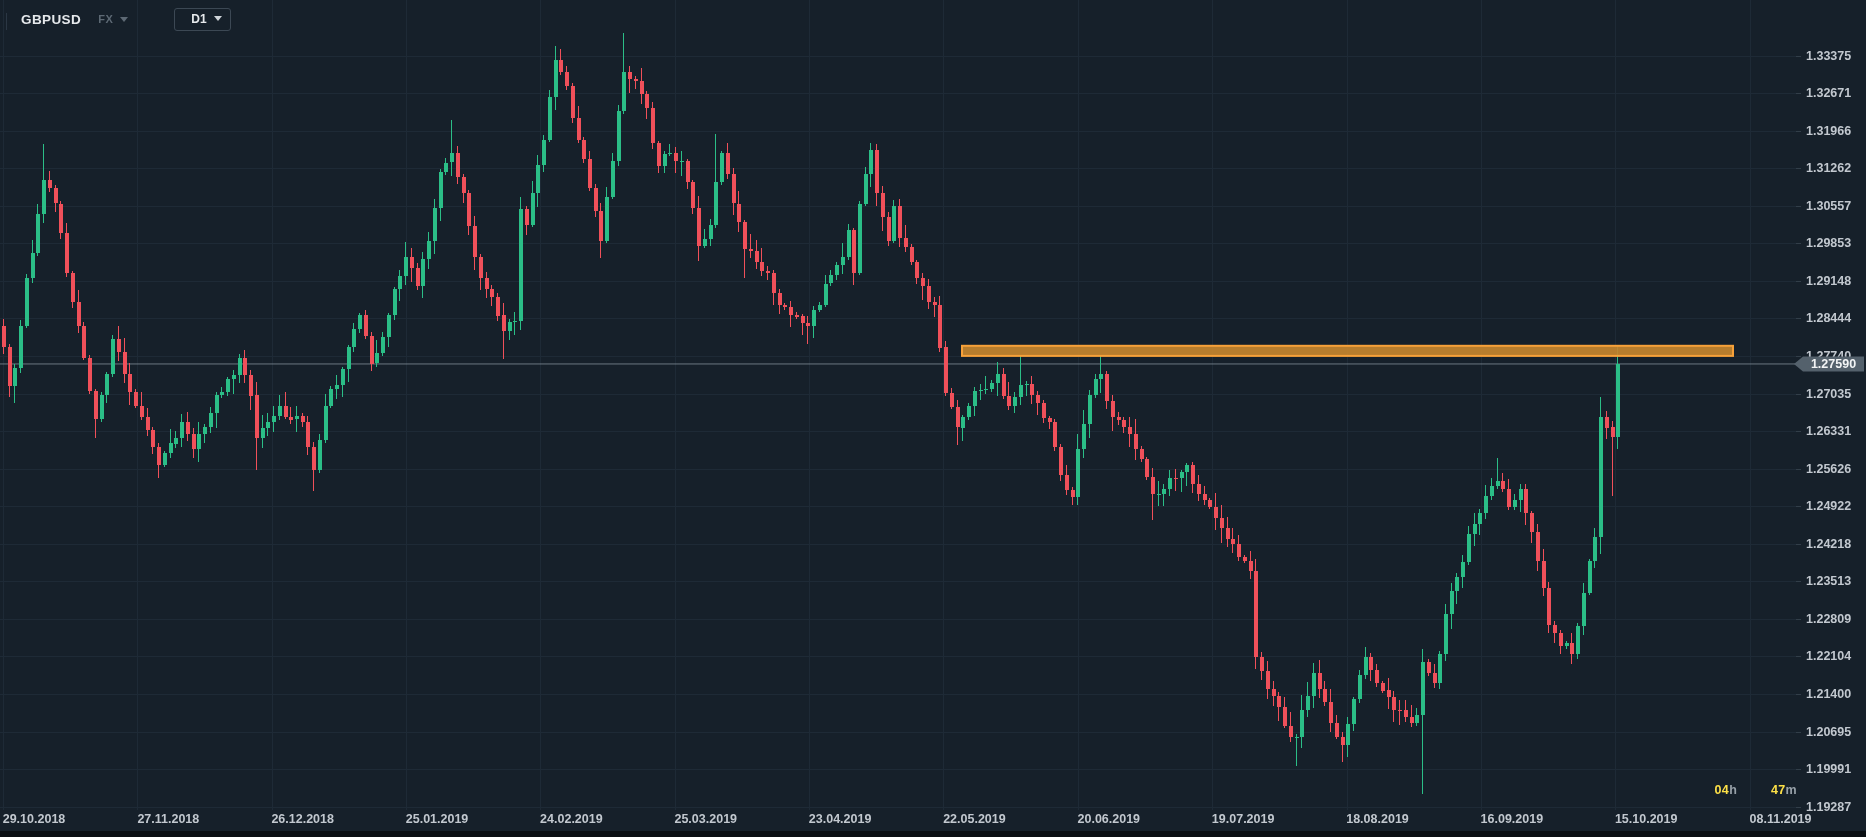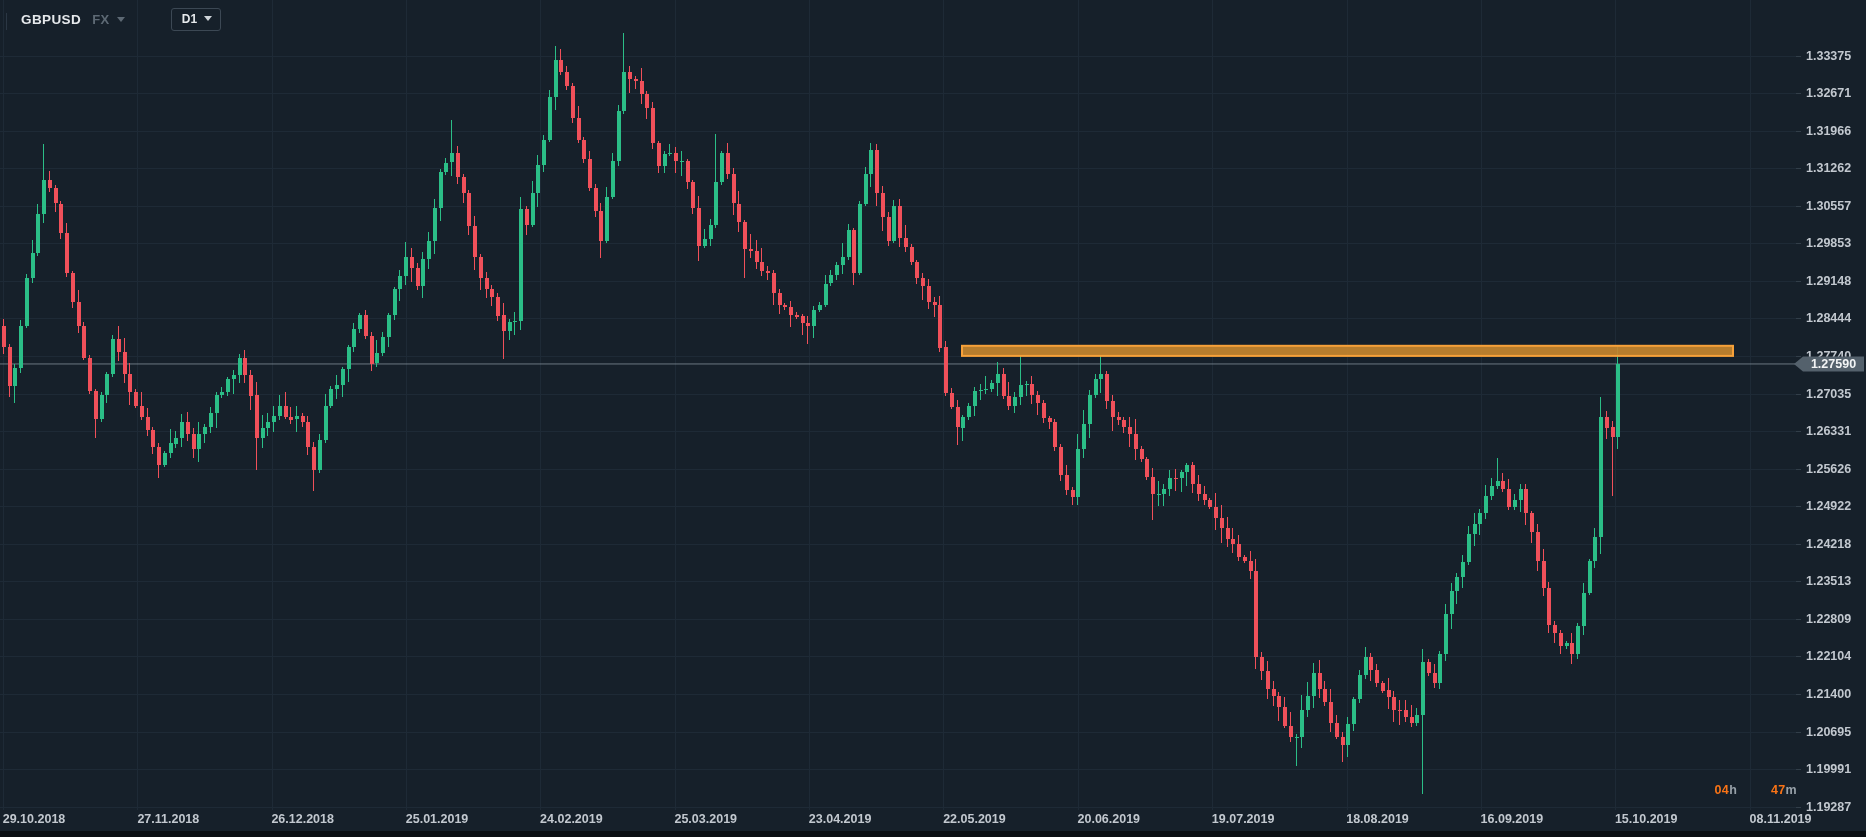--- a/index.html
+++ b/index.html
@@ -4,30 +4,30 @@
 <style>
   html,body{margin:0;padding:0;background:#0a0e13;}
   #app{position:relative;width:1866px;height:837px;background:#16202a;overflow:hidden;
        font-family:"Liberation Sans",sans-serif;}
   #chart-svg{position:absolute;left:0;top:0;}
   #chart-svg text{font-family:"Liberation Sans",sans-serif;font-weight:700;font-size:12.5px;}
   .hdr{position:absolute;left:0;top:0;height:38px;display:flex;align-items:center;z-index:5;}
   .edge-div{position:absolute;left:6px;top:13px;width:1px;height:17px;background:#2b3744;}
   .sym-sel{display:flex;align-items:center;margin-left:21px;cursor:pointer;}
   .sym{color:#e6e9ec;font-size:13.5px;font-weight:700;letter-spacing:.4px;}
-  .mkt{color:#5d6974;font-size:13px;font-weight:700;margin-left:11px;letter-spacing:.5px;}
+  .mkt{color:#5d6974;font-size:11px;font-weight:700;margin-left:17px;letter-spacing:.5px;}
   .car{width:0;height:0;border-left:4px solid transparent;border-right:4px solid transparent;}
   .car-dk{border-top:5px solid #5d6974;margin-left:7px;}
   .car-lt{border-top:5px solid #cfd4d9;margin-left:7px;}
-  .tf-box{display:flex;align-items:center;margin-left:46px;padding:3px 8px 4px 10px;
+  .tf-box{display:flex;align-items:center;margin-left:46px;padding:3px 8px 4px 16px;
           border:1px solid #3c4854;border-radius:3px;cursor:pointer;}
   .tf{color:#e6e9ec;font-size:12px;font-weight:700;}
   .countdown{position:absolute;top:783px;right:69px;z-index:4;font-size:12.5px;font-weight:700;
              letter-spacing:.3px;white-space:nowrap;}
-  .cd-val{color:#f97316;padding-left:30px;}
+  .cd-val{color:#fde047;padding-left:30px;}
   .cd-unit{color:#97a0a8;}
   .cd-sp{display:inline-block;width:4px;}
   .bottom-bar{position:absolute;left:0;bottom:0;width:1866px;height:6px;background:#0a0e13;z-index:6;}
 </style>
 </head>
 <body>
 
 <div id="app">
   <svg id="chart-svg" width="1866" height="837" viewBox="0 0 1866 837">
       <rect x="0" y="0" width="1866" height="837" fill="#16202a"></rect>

